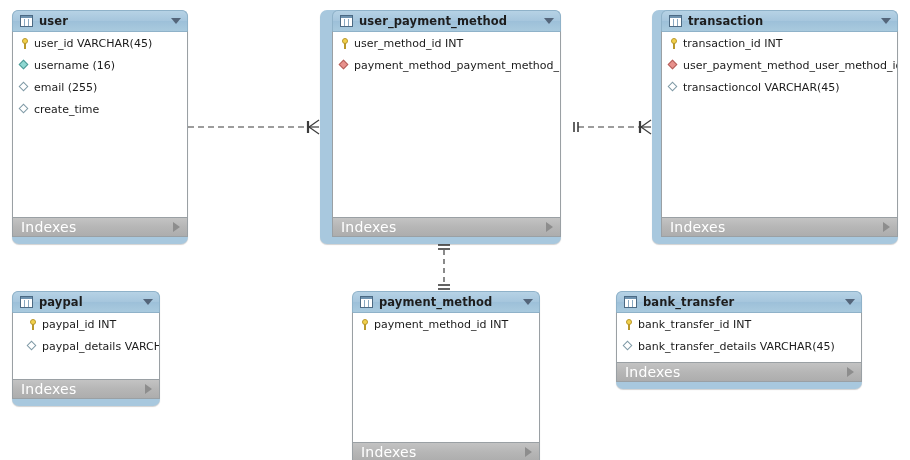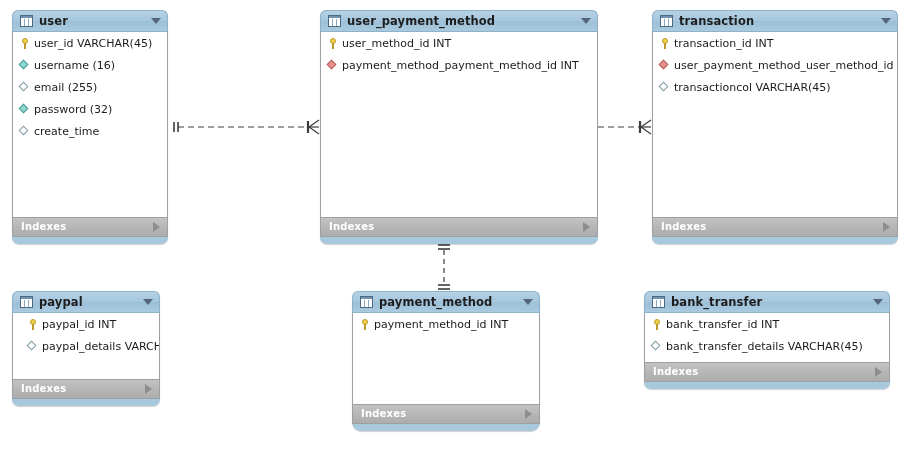--- a/index.html
+++ b/index.html
@@ -179,22 +179,22 @@
     height: 20px;
     display: flex;
     align-items: center;
     padding: 0 7px 0 8px;
     background: linear-gradient(to bottom, #c3c3c3 0%, #b6b6b6 50%, #adadad 100%);
     border: 1px solid #9aa0a4;
     border-top: 1px solid #9aa0a4;
     box-sizing: border-box;
   }
   .ent-footer-label {
-    font-size: 10px;
-    font-weight: bold;
+    font-size: 14px;
+    font-weight: normal;
     color: #ffffff;
     flex: 1 1 auto;
     line-height: 12px;
     letter-spacing: 0.2px;
   }
   .tri-right {
     width: 0; height: 0;
     flex: 0 0 auto;
     border-top: 5px solid transparent;
     border-bottom: 5px solid transparent;
@@ -228,75 +228,71 @@
       <g>
         <line x1="444" y1="250" x2="444" y2="284" stroke="#3c3c3c" stroke-width="1.2" stroke-dasharray="5,4"></line>
         <line x1="438" y1="245" x2="450" y2="245" stroke="#3c3c3c" stroke-width="1.6"></line>
         <line x1="438" y1="249" x2="450" y2="249" stroke="#3c3c3c" stroke-width="1.6"></line>
         <line x1="438" y1="285" x2="450" y2="285" stroke="#3c3c3c" stroke-width="1.6"></line>
         <line x1="438" y1="289" x2="450" y2="289" stroke="#3c3c3c" stroke-width="1.6"></line>
       </g>
     </svg>
 
   <div id="entity-layer">
-      <div class="entity" style="left: 12px; top: 10px; width: 156px;">
+      <div class="entity" style="left: 12px; top: 10px; width: 176px;">
         <div class="ent-header">
           <span class="tbl-icon"></span>
           <span class="ent-title">user</span>
           <span class="caret"></span>
         </div>
         <div class="ent-body" style="height: 186px;">
           <div class="col-row">
             <span class="ico ico-key"></span>
             <span class="col-label">user_id VARCHAR(45)</span>
           </div>
           <div class="col-row">
             <span class="ico ico-dia ico-dia-filled"></span>
             <span class="col-label">username (16)</span>
           </div>
           <div class="col-row">
             <span class="ico ico-dia"></span>
             <span class="col-label">email (255)</span>
           </div>
           <div class="col-row">
-            <span class="ico ico-dia ico-dia-filled"></span>
-            <span class="col-label">password (32)</span>
-          </div>
-          <div class="col-row">
             <span class="ico ico-dia"></span>
             <span class="col-label">create_time</span>
           </div>
         </div>
         <div class="ent-footer">
           <span class="ent-footer-label">Indexes</span>
           <span class="tri-right"></span>
         </div>
       </div>
-      <div class="entity" style="left: 320px; top: 10px; width: 278px;">
+      <div class="entity" style="left: 320px; top: 10px; width: 241px; padding-left: 12px;">
         <div class="ent-header">
           <span class="tbl-icon"></span>
           <span class="ent-title">user_payment_method</span>
           <span class="caret"></span>
         </div>
         <div class="ent-body" style="height: 186px; text-align: center;">
           <div class="col-row">
             <span class="ico ico-key"></span>
             <span class="col-label">user_method_id INT</span>
           </div>
           <div class="col-row">
             <span class="ico ico-dia ico-dia-fk"></span>
             <span class="col-label">payment_method_payment_method_id INT</span>
           </div>
         </div>
         <div class="ent-footer">
           <span class="ent-footer-label">Indexes</span>
           <span class="tri-right"></span>
         </div>
       </div>
-      <div class="entity" style="left: 652px; top: 10px; width: 246px;">
+      <div class="entity" style="left: 652px; top: 10px; width: 246px; padding-left: 9px;">
         <div class="ent-header">
           <span class="tbl-icon"></span>
           <span class="ent-title">transaction</span>
           <span class="caret"></span>
         </div>
         <div class="ent-body" style="height: 186px;">
           <div class="col-row">
             <span class="ico ico-key"></span>
             <span class="col-label">transaction_id INT</span>
           </div>
@@ -334,32 +330,32 @@
           <span class="ent-footer-label">Indexes</span>
           <span class="tri-right"></span>
         </div>
       </div>
       <div class="entity" style="left: 352px; top: 291px; width: 188px; border-radius: 9px;">
         <div class="ent-header">
           <span class="tbl-icon"></span>
           <span class="ent-title">payment_method</span>
           <span class="caret"></span>
         </div>
-        <div class="ent-body" style="height: 92px;">
+        <div class="ent-body" style="height: 130px;">
           <div class="col-row">
             <span class="ico ico-key"></span>
             <span class="col-label">payment_method_id INT</span>
           </div>
         </div>
         <div class="ent-footer">
           <span class="ent-footer-label">Indexes</span>
           <span class="tri-right"></span>
         </div>
       </div>
-      <div class="entity" style="left: 644px; top: 291px; width: 246px;">
+      <div class="entity" style="left: 616px; top: 291px; width: 246px;">
         <div class="ent-header">
           <span class="tbl-icon"></span>
           <span class="ent-title">bank_transfer</span>
           <span class="caret"></span>
         </div>
         <div class="ent-body" style="height: 50px;">
           <div class="col-row">
             <span class="ico ico-key"></span>
             <span class="col-label">bank_transfer_id INT</span>
           </div>

